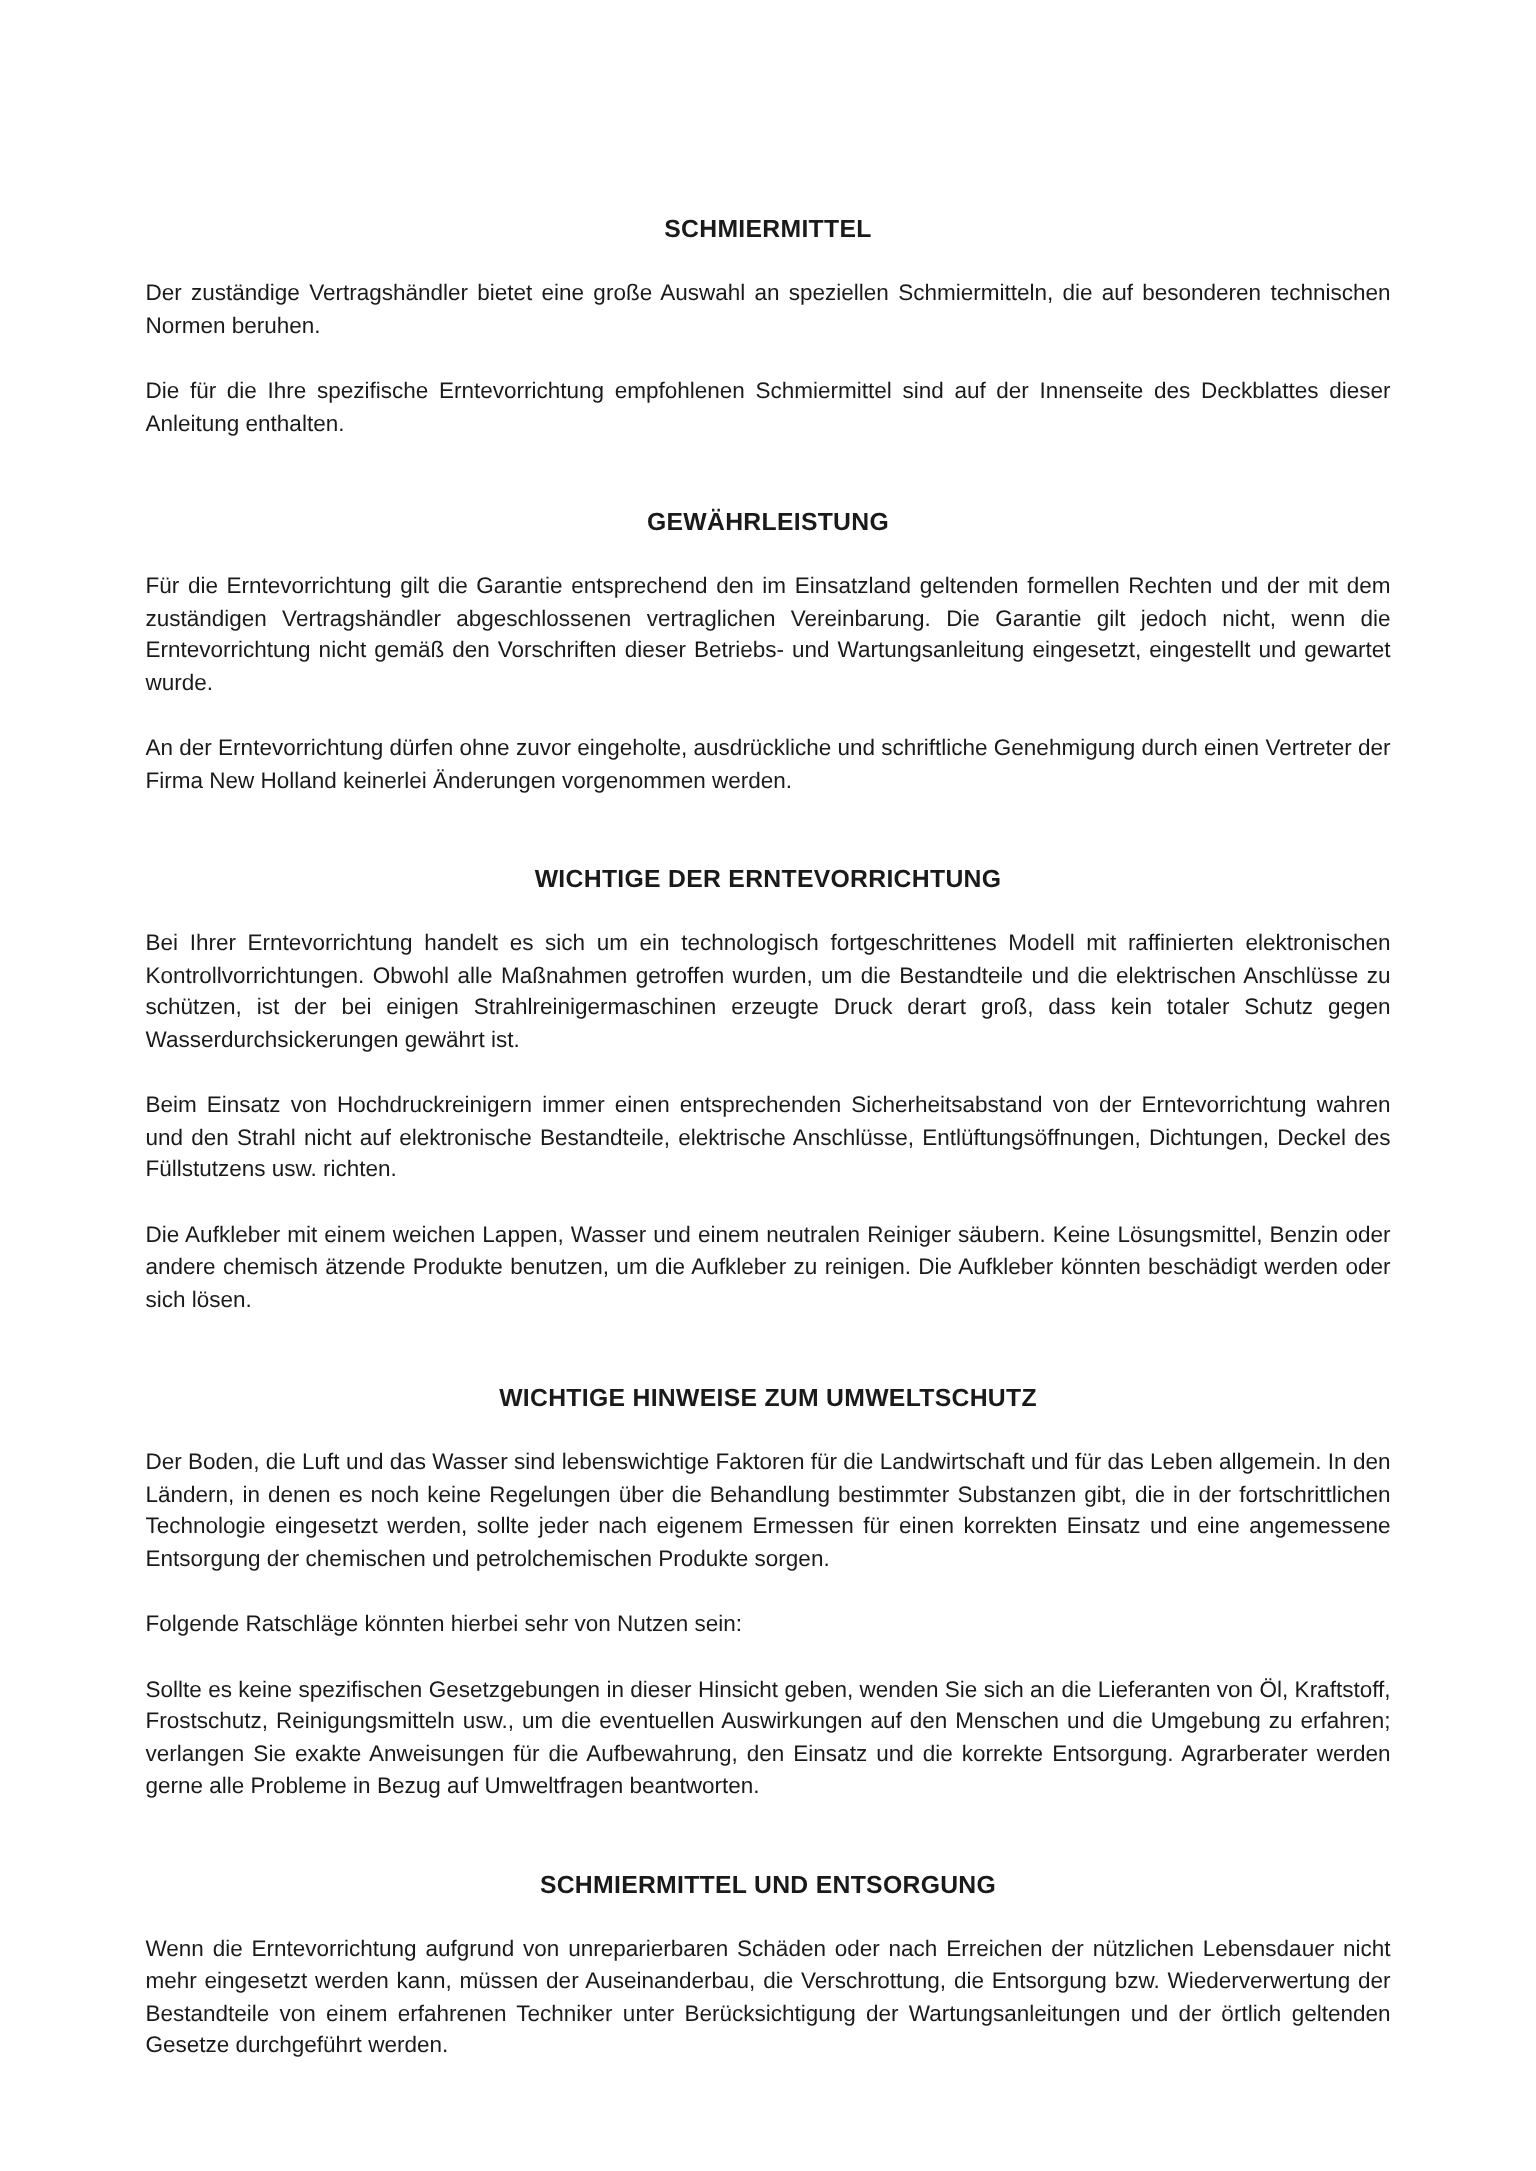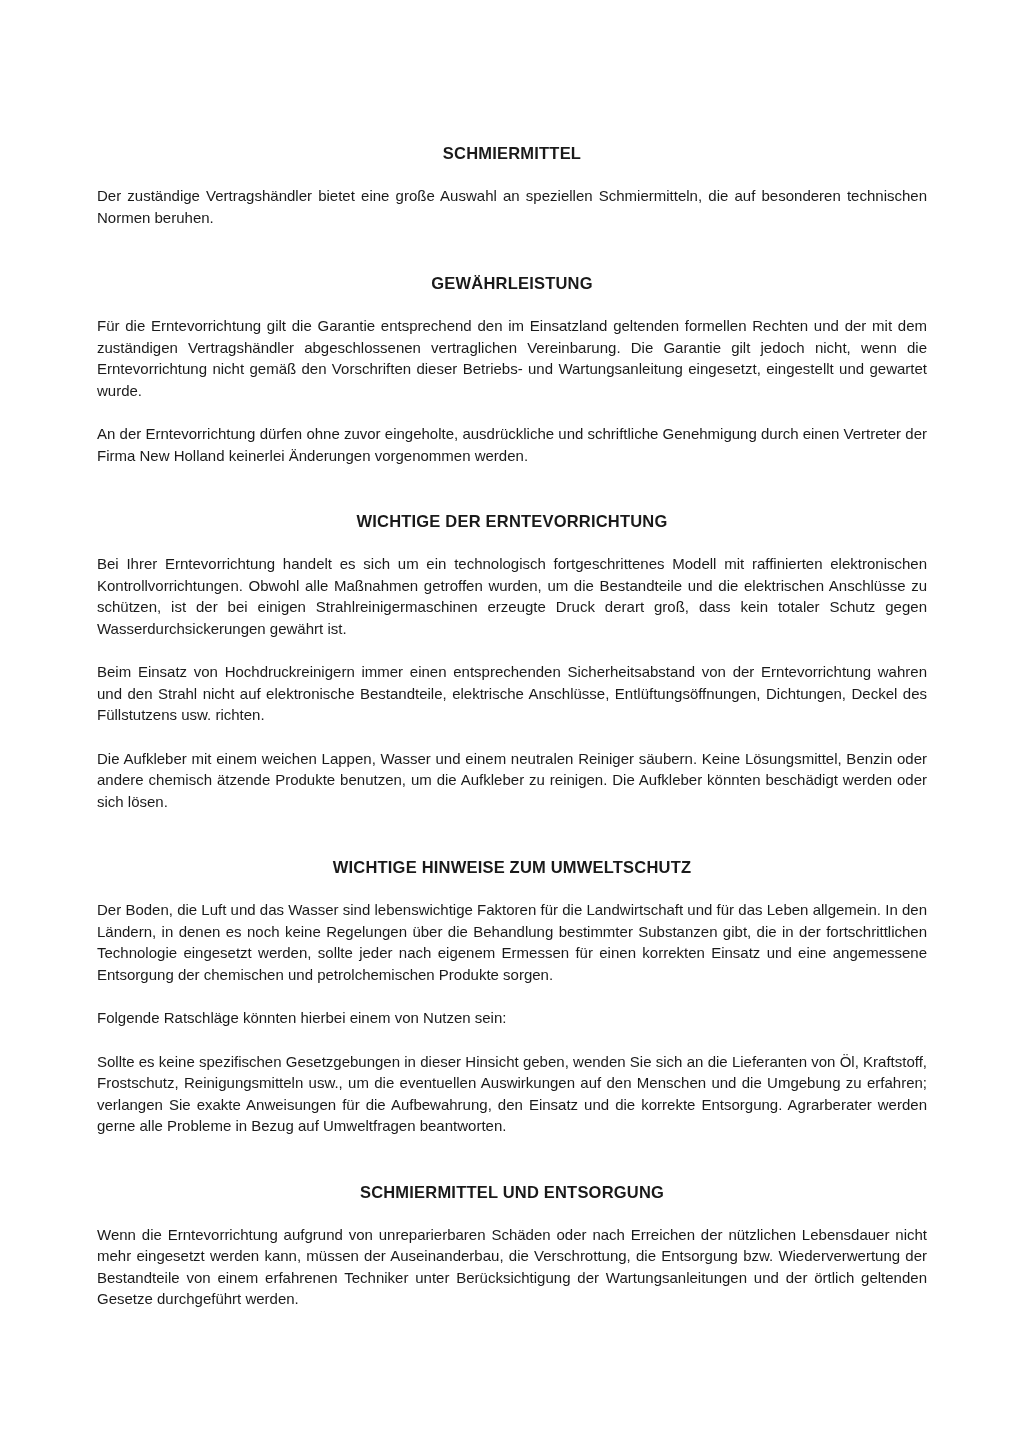--- a/index.html
+++ b/index.html
@@ -40,39 +40,40 @@
   }
 </style>
 </head>
 <body>
 
 <div class="page">
 
   <div class="section">
     <h2 class="section-heading">SCHMIERMITTEL</h2>
     <p class="para">Der zuständige Vertragshändler bietet eine große Auswahl an speziellen Schmiermitteln, die auf besonderen technischen Normen beruhen.</p>
+    <p class="para">Die für die Ihre spezifische Erntevorrichtung empfohlenen Schmiermittel sind auf der Innenseite des Deckblattes dieser Anleitung enthalten.</p>
   </div>
 
   <div class="section">
     <h2 class="section-heading">GEWÄHRLEISTUNG</h2>
     <p class="para">Für die Erntevorrichtung gilt die Garantie entsprechend den im Einsatzland geltenden formellen Rechten und der mit dem zuständigen Vertragshändler abgeschlossenen vertraglichen Vereinbarung. Die Garantie gilt jedoch nicht, wenn die Erntevorrichtung nicht gemäß den Vorschriften dieser Betriebs- und Wartungsanleitung eingesetzt, eingestellt und gewartet wurde.</p>
     <p class="para">An der Erntevorrichtung dürfen ohne zuvor eingeholte, ausdrückliche und schriftliche Genehmigung durch einen Vertreter der Firma New Holland keinerlei Änderungen vorgenommen werden.</p>
   </div>
 
   <div class="section">
     <h2 class="section-heading">WICHTIGE DER ERNTEVORRICHTUNG</h2>
     <p class="para">Bei Ihrer Erntevorrichtung handelt es sich um ein technologisch fortgeschrittenes Modell mit raffinierten elektronischen Kontrollvorrichtungen. Obwohl alle Maßnahmen getroffen wurden, um die Bestandteile und die elektrischen Anschlüsse zu schützen, ist der bei einigen Strahlreinigermaschinen erzeugte Druck derart groß, dass kein totaler Schutz gegen Wasserdurchsickerungen gewährt ist.</p>
     <p class="para">Beim Einsatz von Hochdruckreinigern immer einen entsprechenden Sicherheitsabstand von der Erntevorrichtung wahren und den Strahl nicht auf elektronische Bestandteile, elektrische Anschlüsse, Entlüftungsöffnungen, Dichtungen, Deckel des Füllstutzens usw. richten.</p>
     <p class="para">Die Aufkleber mit einem weichen Lappen, Wasser und einem neutralen Reiniger säubern. Keine Lösungsmittel, Benzin oder andere chemisch ätzende Produkte benutzen, um die Aufkleber zu reinigen. Die Aufkleber könnten beschädigt werden oder sich lösen.</p>
   </div>
 
   <div class="section">
     <h2 class="section-heading">WICHTIGE HINWEISE ZUM UMWELTSCHUTZ</h2>
     <p class="para">Der Boden, die Luft und das Wasser sind lebenswichtige Faktoren für die Landwirtschaft und für das Leben allgemein. In den Ländern, in denen es noch keine Regelungen über die Behandlung bestimmter Substanzen gibt, die in der fortschrittlichen Technologie eingesetzt werden, sollte jeder nach eigenem Ermessen für einen korrekten Einsatz und eine angemessene Entsorgung der chemischen und petrolchemischen Produkte sorgen.</p>
-    <p class="para">Folgende Ratschläge könnten hierbei einem von Nutzen sein:</p>
+    <p class="para">Folgende Ratschläge könnten hierbei sehr von Nutzen sein:</p>
     <p class="para">Sollte es keine spezifischen Gesetzgebungen in dieser Hinsicht geben, wenden Sie sich an die Lieferanten von Öl, Kraftstoff, Frostschutz, Reinigungsmitteln usw., um die eventuellen Auswirkungen auf den Menschen und die Umgebung zu erfahren; verlangen Sie exakte Anweisungen für die Aufbewahrung, den Einsatz und die korrekte Entsorgung. Agrarberater werden gerne alle Probleme in Bezug auf Umweltfragen beantworten.</p>
   </div>
 
   <div class="section">
     <h2 class="section-heading">SCHMIERMITTEL UND ENTSORGUNG</h2>
     <p class="para">Wenn die Erntevorrichtung aufgrund von unreparierbaren Schäden oder nach Erreichen der nützlichen Lebensdauer nicht mehr eingesetzt werden kann, müssen der Auseinanderbau, die Verschrottung, die Entsorgung bzw. Wiederverwertung der Bestandteile von einem erfahrenen Techniker unter Berücksichtigung der Wartungsanleitungen und der örtlich geltenden Gesetze durchgeführt werden.</p>
   </div>
 
 </div>
 

